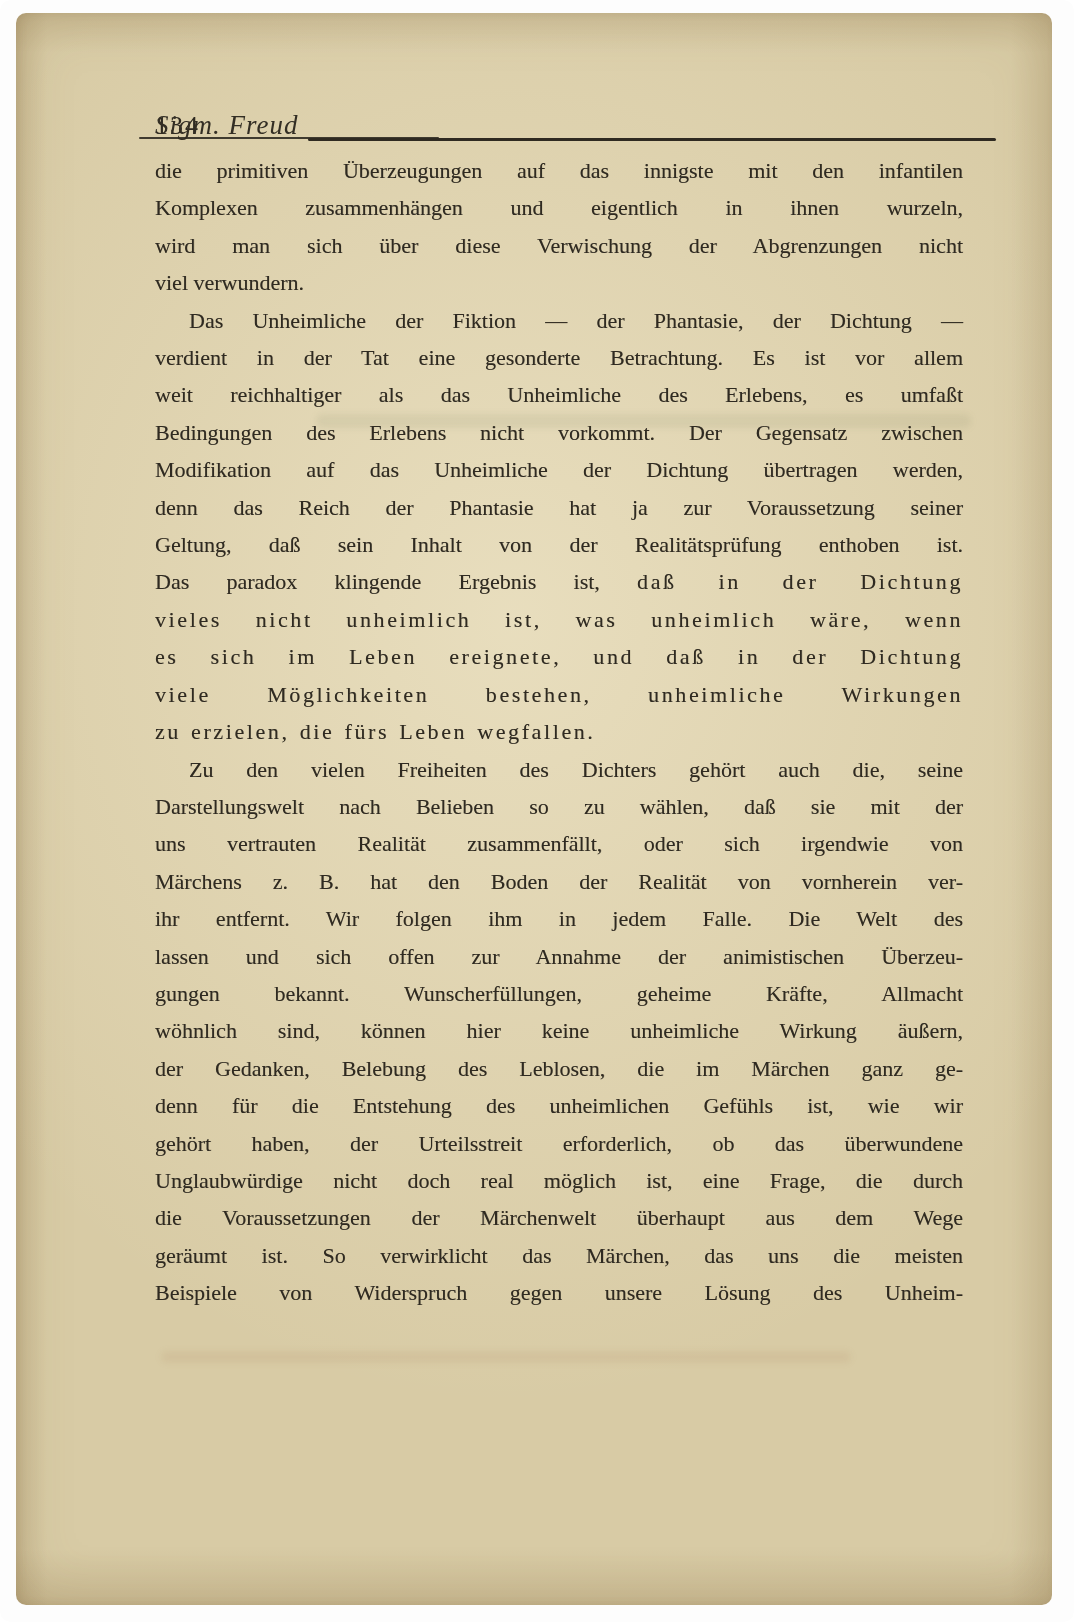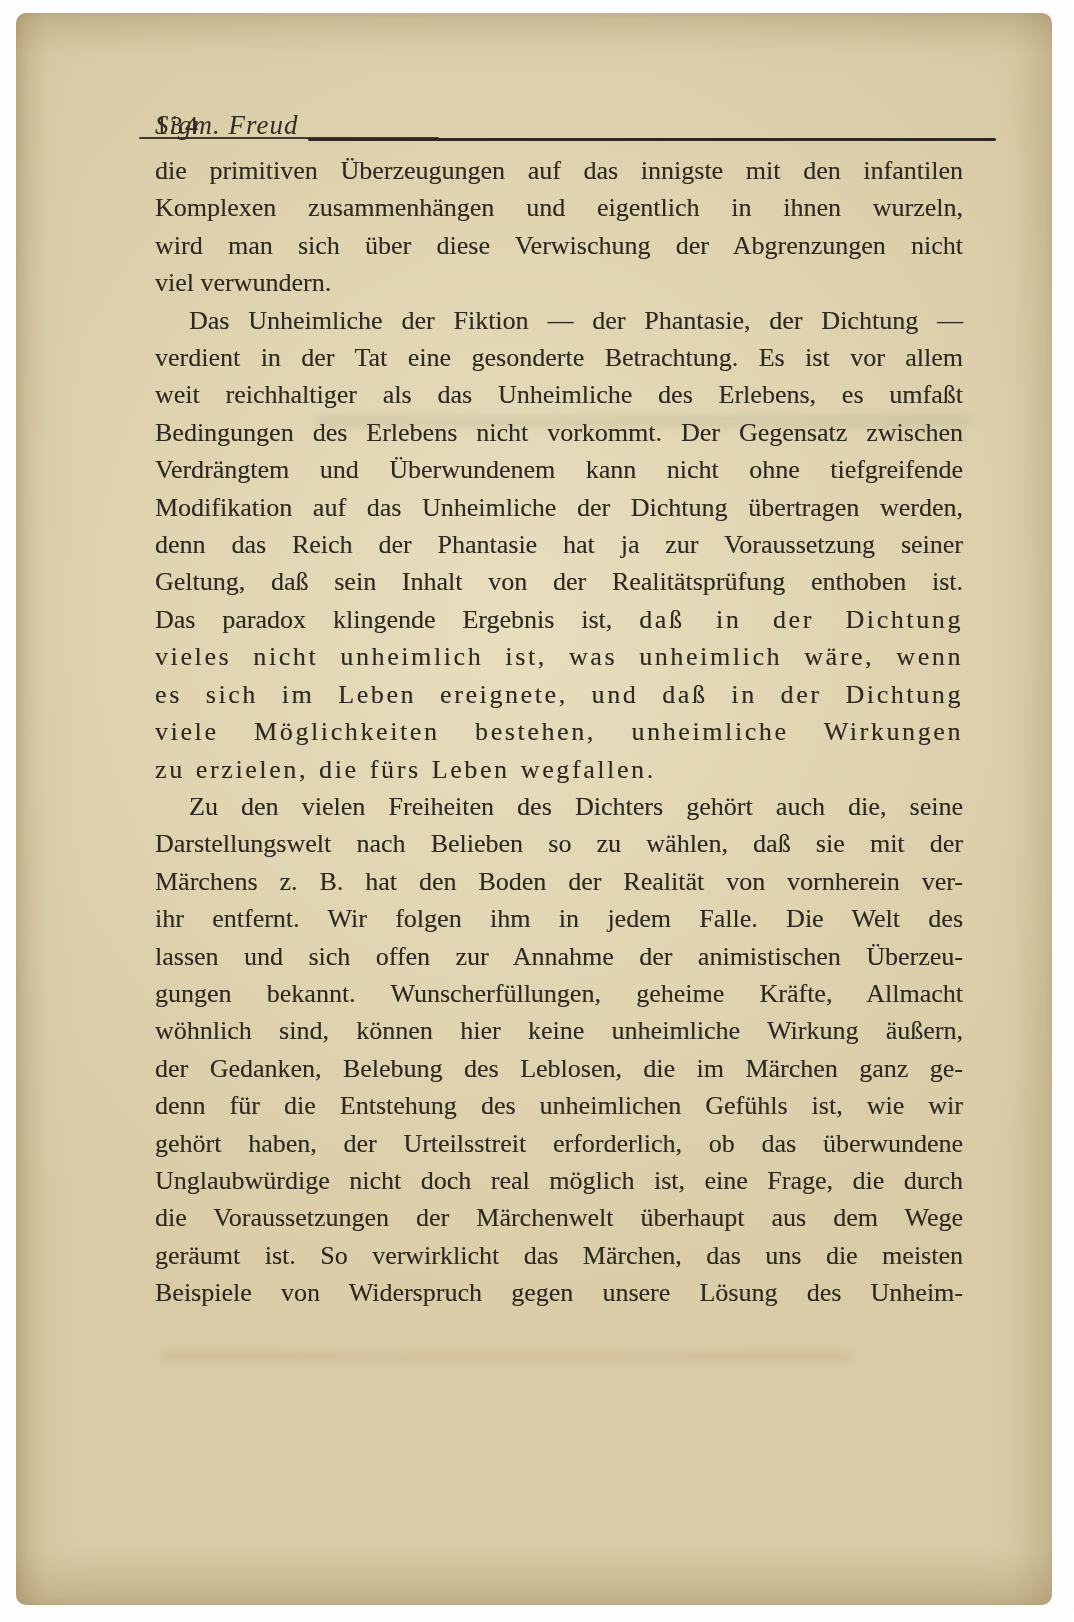--- a/index.html
+++ b/index.html
@@ -44,21 +44,21 @@
     letter-spacing: 1px;
     color: #332e24;
   }
   .rule { position: absolute; background: #2f2a21; }
   .rule-a { left: 123px; top: 124px; width: 300px; height: 2px; opacity: 0.9; }
   .rule-b { left: 292px; top: 125px; width: 688px; height: 3px; border-radius: 1.5px; }
   .body-text {
     position: absolute;
     left: 139px; top: 139px;
     width: 808px;
-    font-size: 26px;
+    font-size: 22px;
     line-height: 37.4px;
     color: #2f2a21;
     text-shadow: 0.3px 0.3px 0.6px rgba(47,42,33,0.35);
   }
   .ln {
     text-align: justify;
     text-align-last: justify;
     white-space: normal;
   }
   .ln.end { text-align-last: left; }
@@ -96,34 +96,34 @@
         <div class="ln">Komplexen zusammenhängen und eigentlich in ihnen wurzeln,</div>
         <div class="ln">wird man sich über diese Verwischung der Abgrenzungen nicht</div>
         <div class="ln end">viel verwundern.</div>
       </div>
 
       <div>
         <div class="ln ind">Das Unheimliche der Fiktion — der Phantasie, der Dichtung —</div>
         <div class="ln">verdient in der Tat eine gesonderte Betrachtung. Es ist vor allem</div>
         <div class="ln">weit reichhaltiger als das Unheimliche des Erlebens, es umfaßt</div>
         <div class="ln">Bedingungen des Erlebens nicht vorkommt. Der Gegensatz zwischen</div>
-        <div class="ln">Verdrängtem und Überwundenem kann nicht ohne tiefgreifende</div>
         <div class="ln">Modifikation auf das Unheimliche der Dichtung übertragen werden,</div>
         <div class="ln">denn das Reich der Phantasie hat ja zur Voraussetzung seiner</div>
         <div class="ln">Geltung, daß sein Inhalt von der Realitätsprüfung enthoben ist.</div>
         <div class="ln"><span>Das paradox klingende Ergebnis ist, </span><span class="sp">daß in der Dichtung</span></div>
         <div class="ln sp">vieles nicht unheimlich ist, was unheimlich wäre, wenn</div>
         <div class="ln sp">es sich im Leben ereignete, und daß in der Dichtung</div>
         <div class="ln sp">viele Möglichkeiten bestehen, unheimliche Wirkungen</div>
         <div class="ln sp end">zu erzielen, die fürs Leben wegfallen.</div>
       </div>
 
       <div>
         <div class="ln ind">Zu den vielen Freiheiten des Dichters gehört auch die, seine</div>
         <div class="ln">Darstellungswelt nach Belieben so zu wählen, daß sie mit der</div>
+        <div class="ln">uns vertrauten Realität zusammenfällt, oder sich irgendwie von</div>
         <div class="ln">Märchens z. B. hat den Boden der Realität von vornherein ver-</div>
         <div class="ln">ihr entfernt. Wir folgen ihm in jedem Falle. Die Welt des</div>
         <div class="ln">lassen und sich offen zur Annahme der animistischen Überzeu-</div>
         <div class="ln">gungen bekannt. Wunscherfüllungen, geheime Kräfte, Allmacht</div>
         <div class="ln">wöhnlich sind, können hier keine unheimliche Wirkung äußern,</div>
         <div class="ln">der Gedanken, Belebung des Leblosen, die im Märchen ganz ge-</div>
         <div class="ln">denn für die Entstehung des unheimlichen Gefühls ist, wie wir</div>
         <div class="ln">gehört haben, der Urteilsstreit erforderlich, ob das überwundene</div>
         <div class="ln">Unglaubwürdige nicht doch real möglich ist, eine Frage, die durch</div>
         <div class="ln">die Voraussetzungen der Märchenwelt überhaupt aus dem Wege</div>

